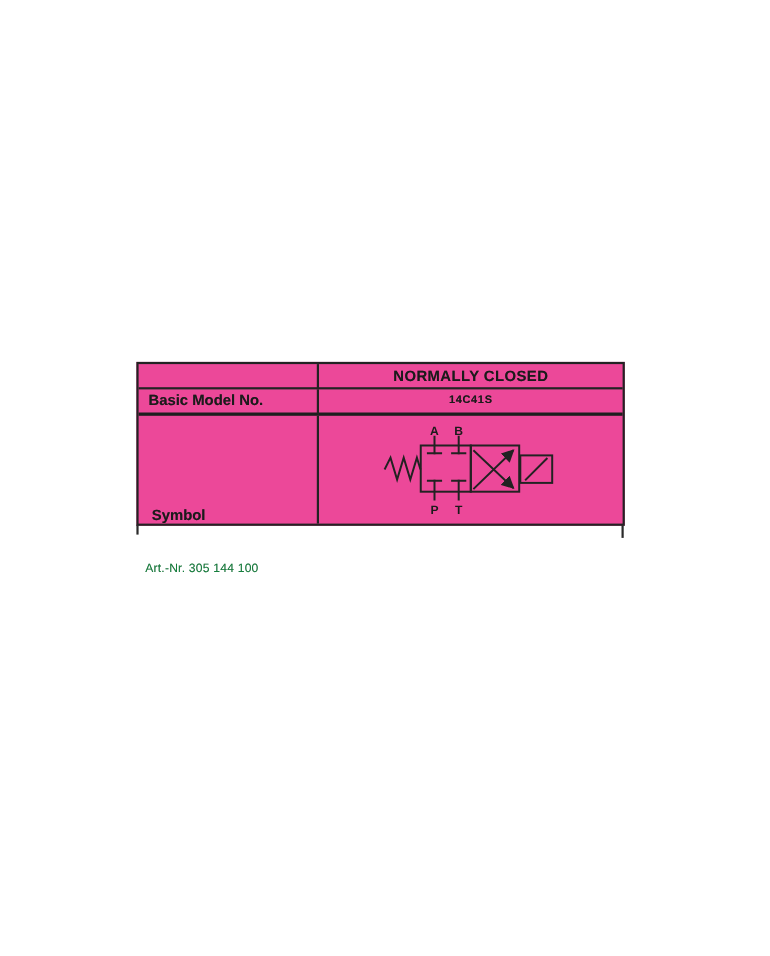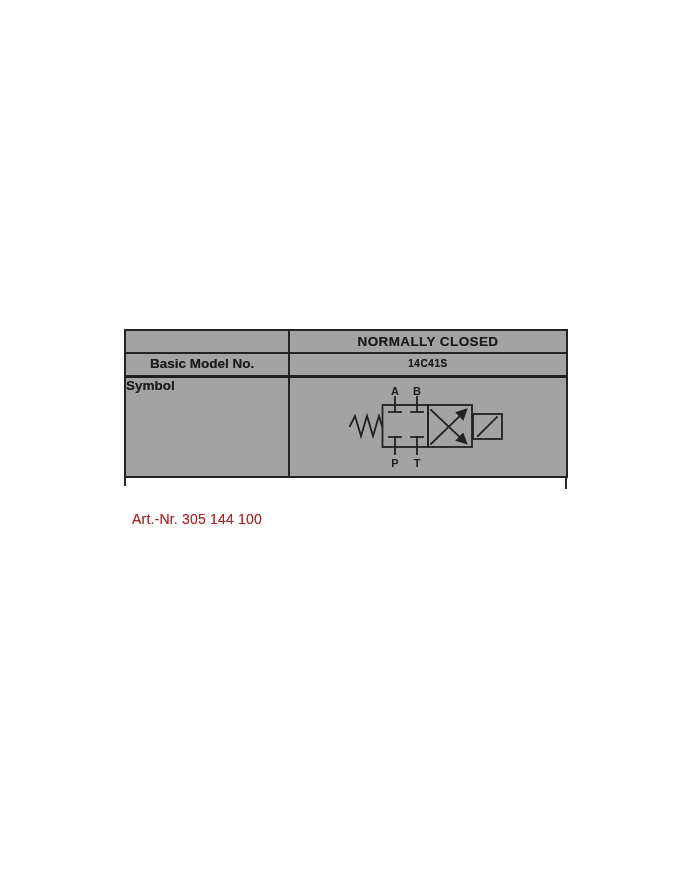--- a/index.html
+++ b/index.html
@@ -13,60 +13,60 @@
 
   
   .tbl {
     position:absolute; left:124px; top:329px;
     width:444px; height:149px;
     display:grid;
     grid-template-columns:164px 1fr;
     grid-template-rows:23px 24px auto;
     border:2px solid #232323;
     box-sizing:border-box;
-    background:#a3a3a3;
+    background:#ec4899;
   }
   .cell { box-sizing:border-box; color:#1b1b1b; overflow:hidden; }
   .col-l { border-right:2px solid #232323; }
   .rb2   { border-bottom:2px solid #232323; }
   .rb3   { border-bottom:3px solid #1e1e1e; }
 
   .hdr-txt {
     text-align:center; line-height:21px;
     font-weight:700; font-size:13.5px; letter-spacing:0.4px;
     text-shadow:0 0 0.5px rgba(20,20,20,0.55);
   }
   .model-lbl {
-    line-height:20px; padding-left:24px;
+    line-height:20px; padding-left:9px;
     font-weight:700; font-size:13.5px;
     text-shadow:0 0 0.5px rgba(20,20,20,0.55);
   }
   .model-val {
     text-align:center; line-height:20px;
     font-weight:700; font-size:10px; letter-spacing:0.6px;
     text-shadow:0 0 0.5px rgba(20,20,20,0.55);
   }
-  .sym-lbl-cell { display:flex; align-items:flex-start; padding-left:0; }
+  .sym-lbl-cell { display:flex; align-items:flex-end; padding-left:12px; }
   .sym-lbl {
     font-weight:700; font-size:13.5px;
     text-shadow:0 0 0.5px rgba(20,20,20,0.55);
   }
   .sym-cell { position:relative; }
   .valve { position:absolute; left:55px; top:2px; }
 
   
   .tick {
     position:absolute; width:2px; background:#2a2a2a; top:477px;
   }
   .tick-left  { left:124px; height:9px; }
   .tick-right { left:565px; height:12px; }
 
   .artnr {
     position:absolute; left:132px; top:511px;
-    font-size:14px; color:#b91c1c; letter-spacing:0.2px;
+    font-size:11px; color:#15803d; letter-spacing:0.2px;
     text-shadow:0 0 0.4px rgba(40,40,40,0.4);
   }
 
   .valve text {
     font-family:"Liberation Sans", sans-serif;
     font-size:11px; font-weight:700; fill:#1b1b1b;
     text-anchor:middle;
   }
 </style>
 </head>

